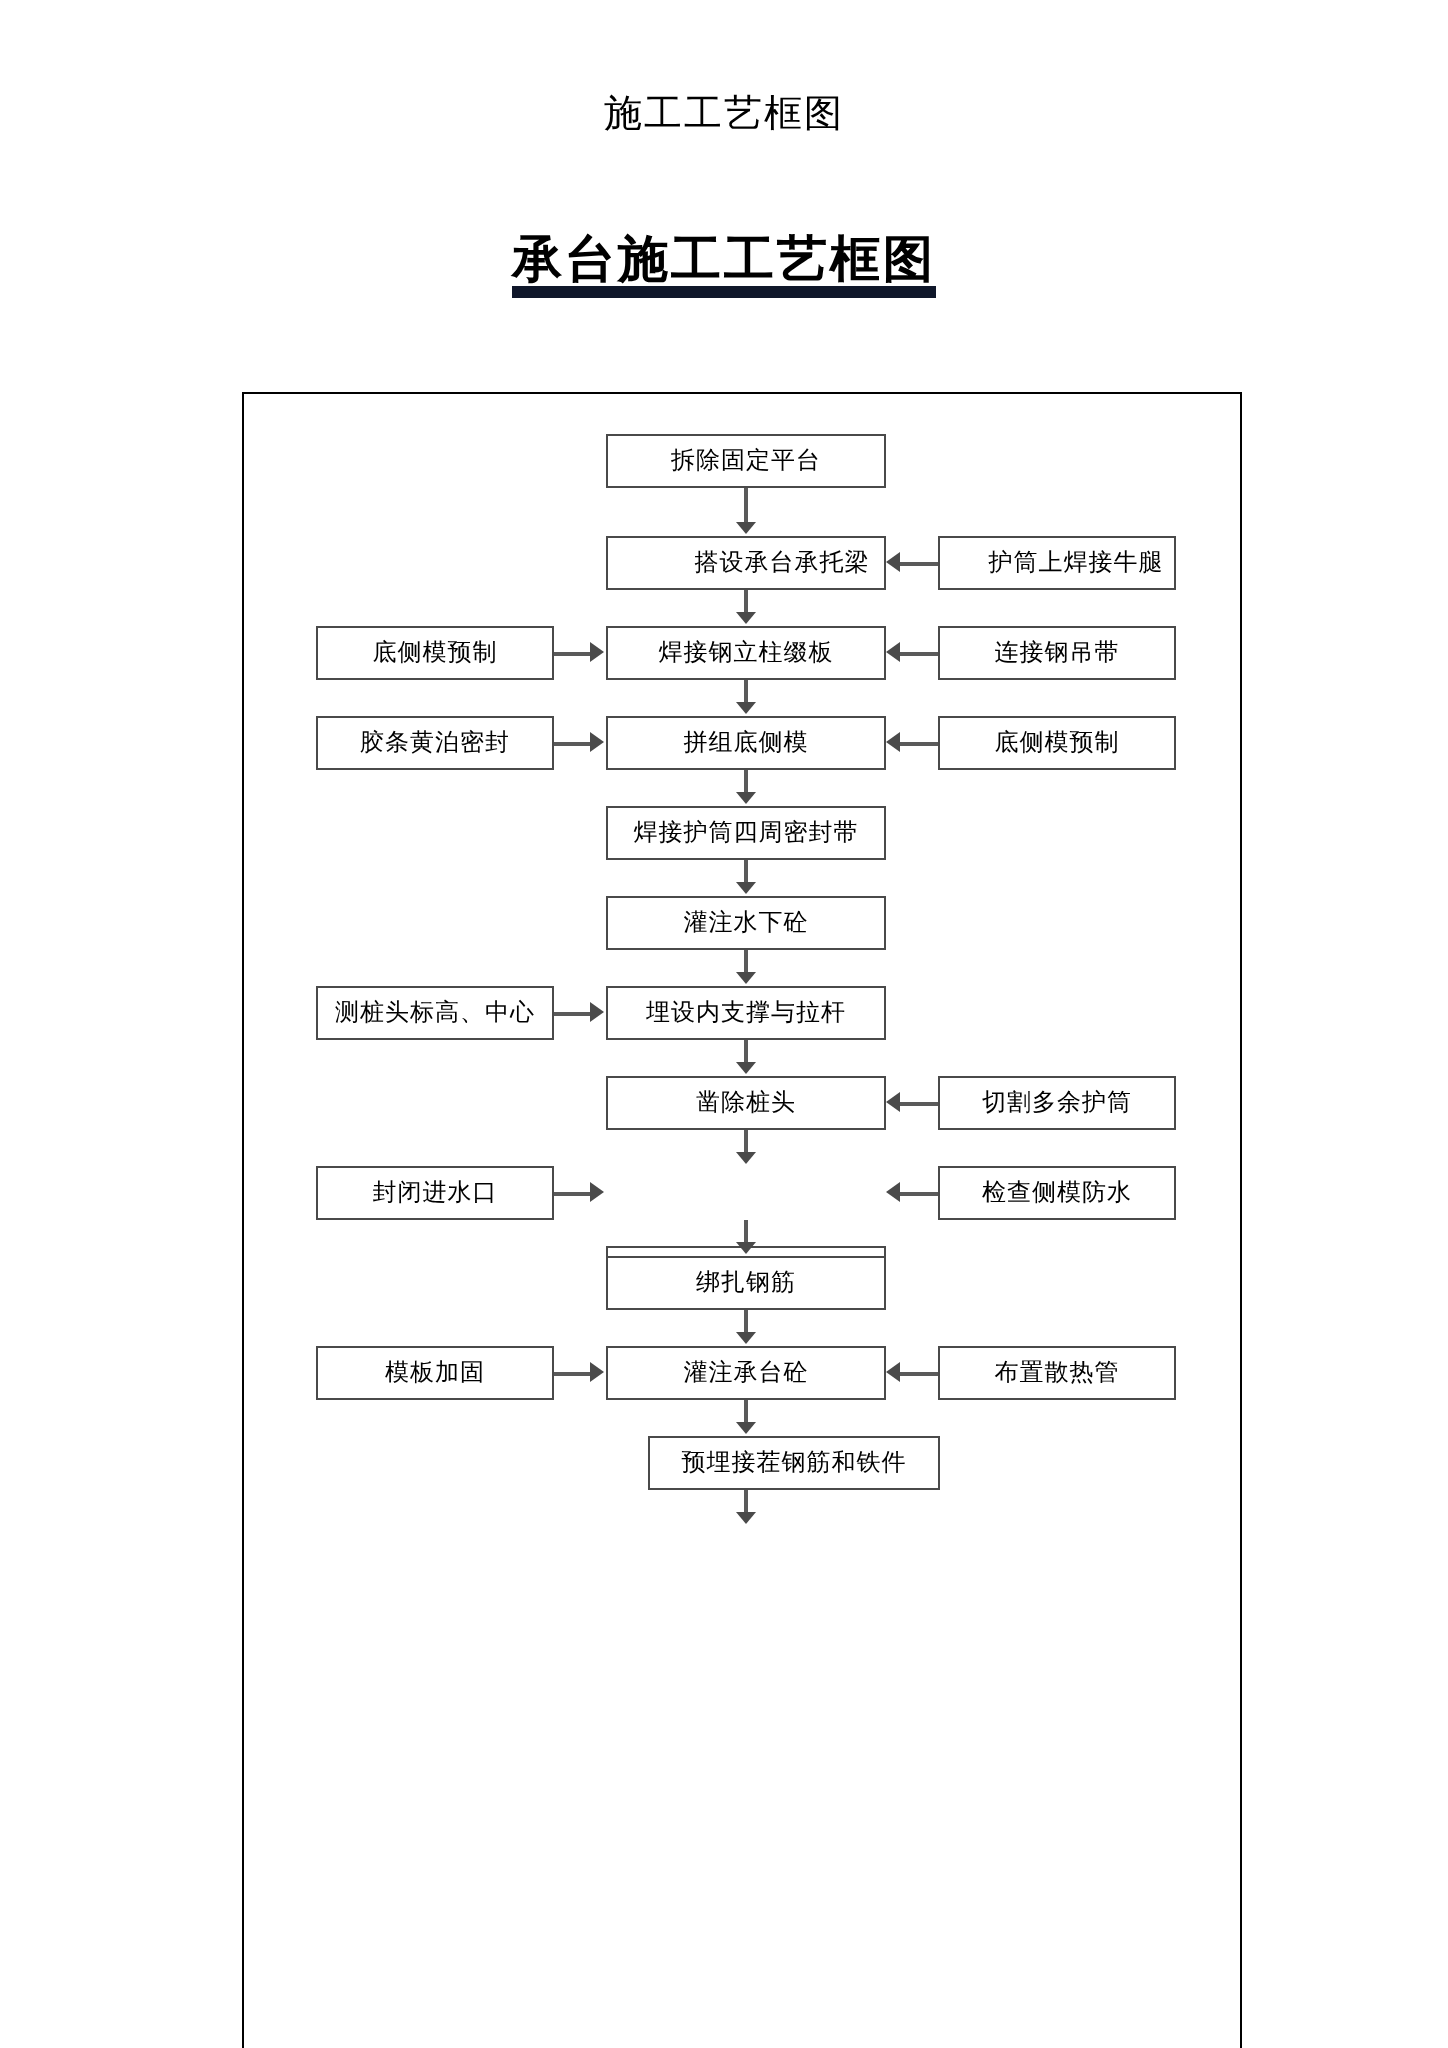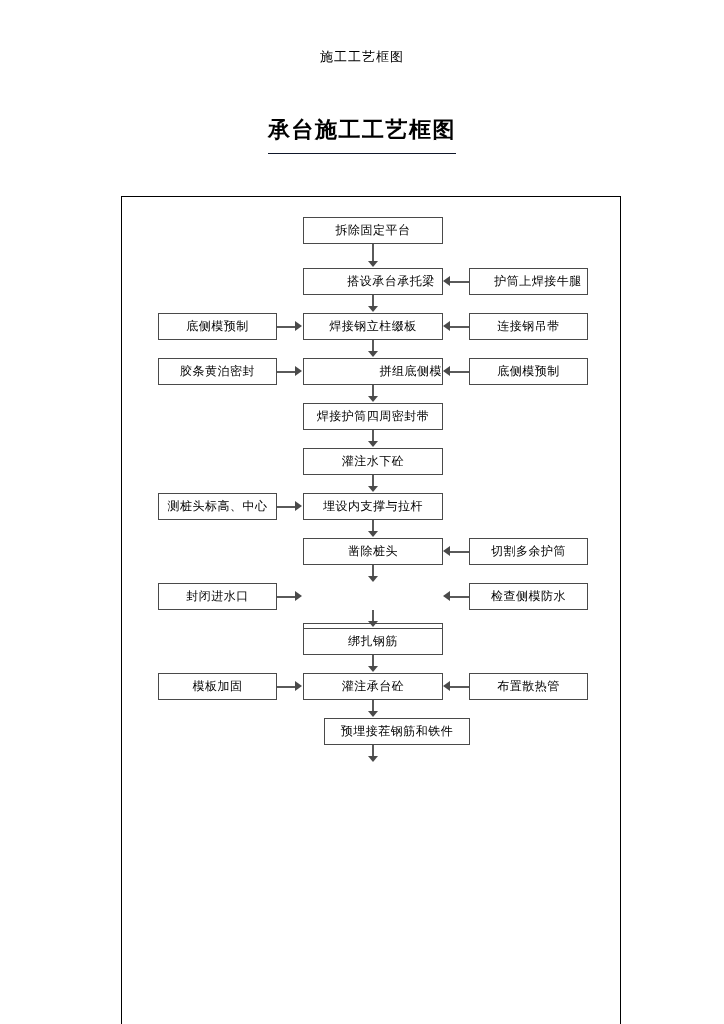--- a/index.html
+++ b/index.html
@@ -16,41 +16,41 @@
     overflow: hidden;
   }
 
   
   .page-header {
     position: absolute;
     top: 48px;
     left: 0;
     width: 724px;
     text-align: center;
-    font-size: 13px;
+    font-size: 19px;
     line-height: 18px;
     letter-spacing: 1px;
     color: #000;
   }
 
   .doc-title {
     position: absolute;
     top: 117px;
     left: 0;
     width: 724px;
     text-align: center;
   }
   .doc-title-text {
     display: inline-block;
-    font-size: 22px;
+    font-size: 25px;
     font-weight: bold;
     line-height: 26px;
     letter-spacing: 1.5px;
-    border-bottom: 1px solid #0f172a;
-    padding-bottom: 10px;
+    border-bottom: 6px solid #0f172a;
+    padding-bottom: 0;
   }
 
   
   .frame {
     position: absolute;
     left: 121px;
     top: 196px;
     width: 500px;
     height: 913px;
     border: 1.5px solid #000;
@@ -119,21 +119,21 @@
 
 <div class="doc-title">
   <span class="doc-title-text">承台施工工艺框图</span>
 </div>
 
 <div class="frame">
 
   <div class="node center" style="top:20px;">拆除固定平台</div>
   <div class="node center" style="top:71px;padding-left:36px;">搭设承台承托梁</div>
   <div class="node center" style="top:116px;">焊接钢立柱缀板</div>
-  <div class="node center" style="top:161px;text-align:right;">拼组底侧模</div>
+  <div class="node center" style="top:161px;">拼组底侧模</div>
   <div class="node center" style="top:206px;">焊接护筒四周密封带</div>
   <div class="node center" style="top:251px;">灌注水下砼</div>
   <div class="node center" style="top:296px;">埋设内支撑与拉杆</div>
   <div class="node center" style="top:341px;">凿除桩头</div>
   <div class="node center" style="top:386px;margin-top:40px;">抽干水处置</div>
   <div class="node center" style="top:431px;">绑扎钢筋</div>
   <div class="node center" style="top:476px;">灌注承台砼</div>
   <div class="node center wide" style="top:521px;">预埋接茬钢筋和铁件</div>
 
   <div class="node left" style="top:116px;">底侧模预制</div>

